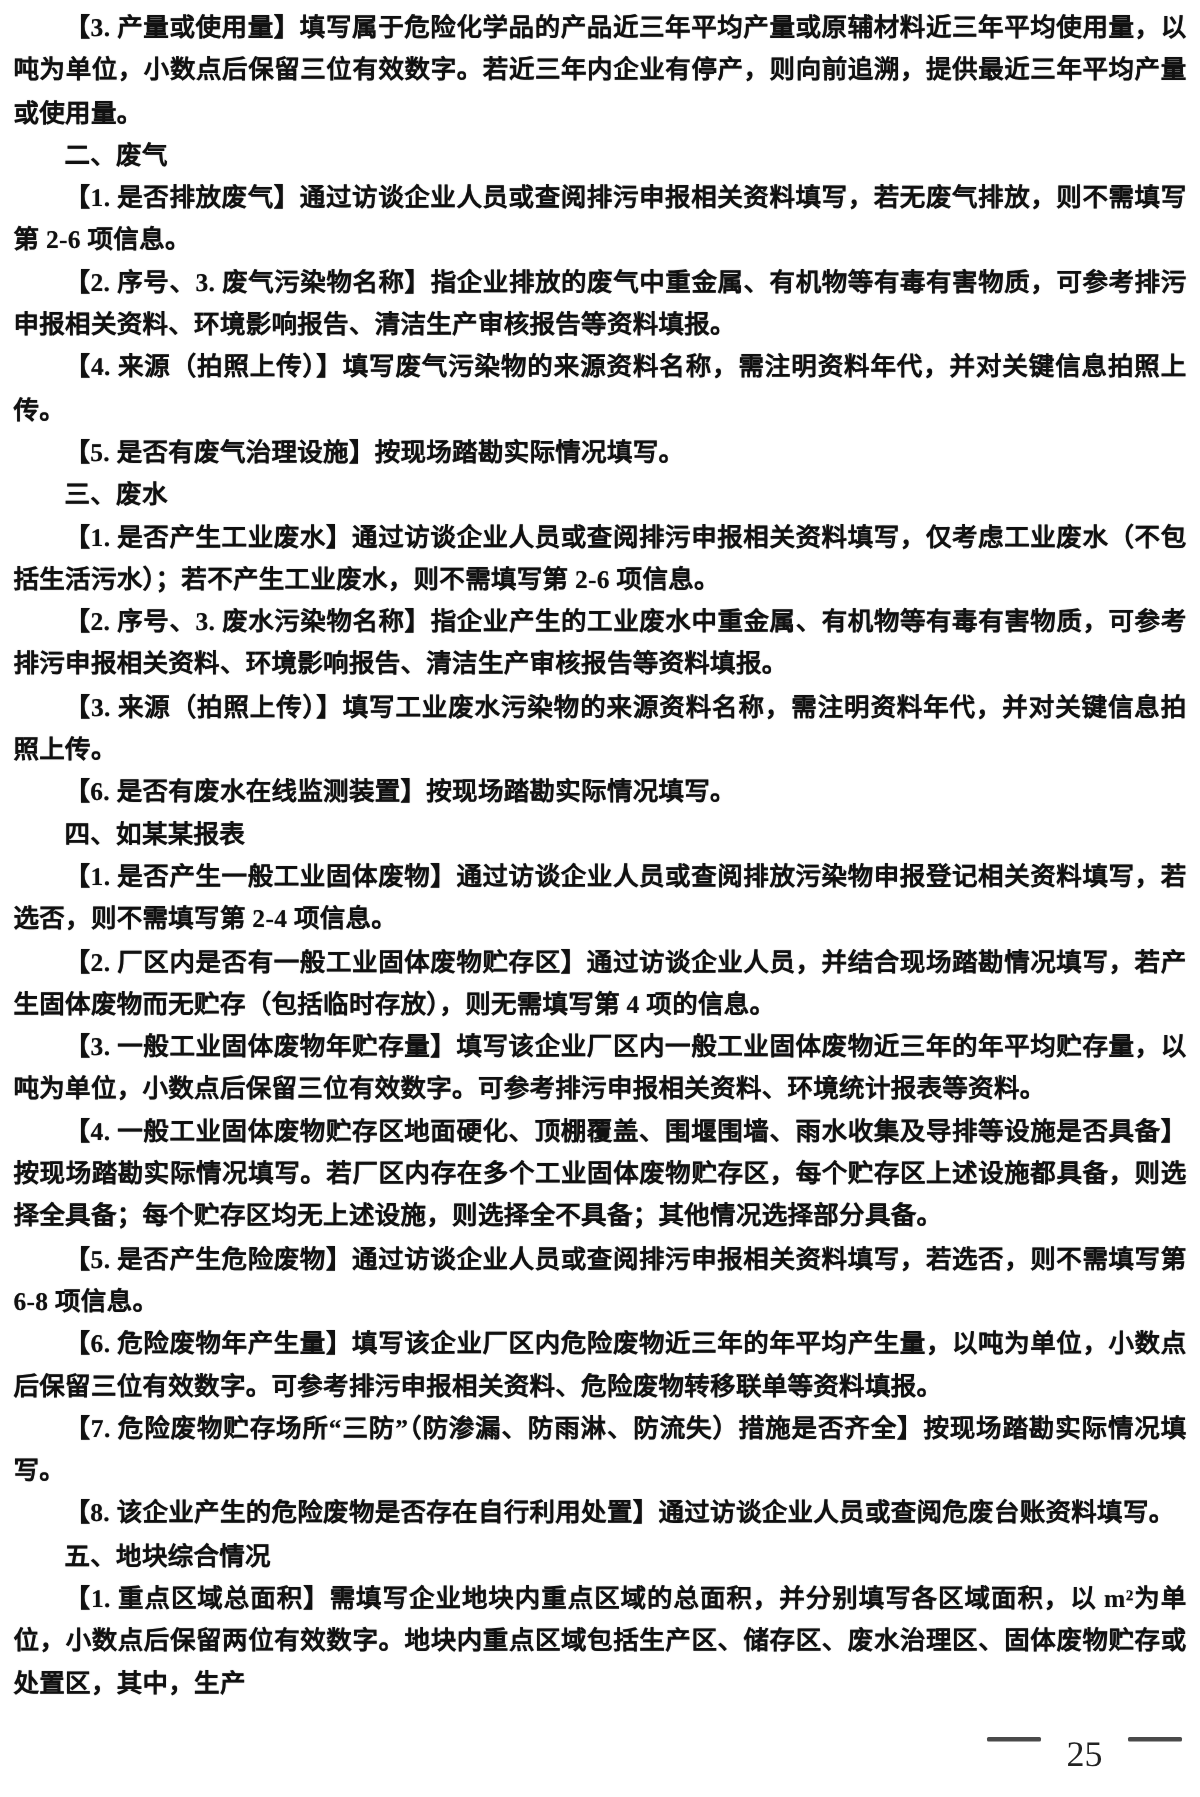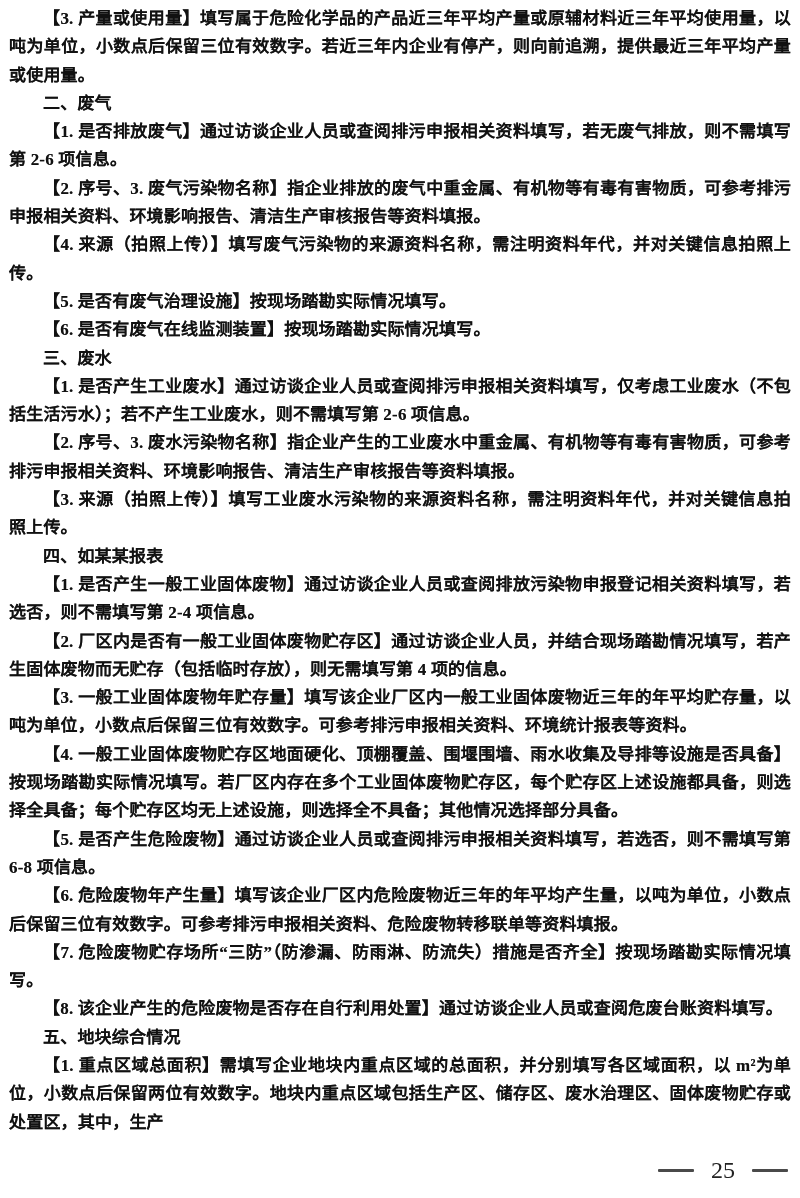--- a/index.html
+++ b/index.html
@@ -33,21 +33,21 @@
   .content p {
     margin: 0;
     padding: 0;
     text-indent: 2em;
   }
   .footer {
     position: absolute;
     right: 12px;
     bottom: 16px;
     display: flex;
-    align-items: center;
+    align-items: flex-start;
     gap: 17px;
     color: #3a3a3a;
   }
   .footer .dash {
     display: inline-block;
     width: 36px;
     height: 3px;
     background: #4a4a4a;
     border-radius: 1px;
   }
@@ -63,25 +63,25 @@
 <body>
 
 <div class="page">
   <div class="content">
     <p>【3. 产量或使用量】填写属于危险化学品的产品近三年平均产量或原辅材料近三年平均使用量，以吨为单位，小数点后保留三位有效数字。若近三年内企业有停产，则向前追溯，提供最近三年平均产量或使用量。</p>
     <p>二、废气</p>
     <p>【1. 是否排放废气】通过访谈企业人员或查阅排污申报相关资料填写，若无废气排放，则不需填写第 2-6 项信息。</p>
     <p>【2. 序号、3. 废气污染物名称】指企业排放的废气中重金属、有机物等有毒有害物质，可参考排污申报相关资料、环境影响报告、清洁生产审核报告等资料填报。</p>
     <p>【4. 来源（拍照上传）】填写废气污染物的来源资料名称，需注明资料年代，并对关键信息拍照上传。</p>
     <p>【5. 是否有废气治理设施】按现场踏勘实际情况填写。</p>
-    <p>【6. 是否有废气在线监测装置】按现场踏勘实际情况填写。</p>
     <p>三、废水</p>
     <p>【1. 是否产生工业废水】通过访谈企业人员或查阅排污申报相关资料填写，仅考虑工业废水（不包括生活污水）；若不产生工业废水，则不需填写第 2-6 项信息。</p>
     <p>【2. 序号、3. 废水污染物名称】指企业产生的工业废水中重金属、有机物等有毒有害物质，可参考排污申报相关资料、环境影响报告、清洁生产审核报告等资料填报。</p>
     <p>【3. 来源（拍照上传）】填写工业废水污染物的来源资料名称，需注明资料年代，并对关键信息拍照上传。</p>
+    <p>【6. 是否有废水在线监测装置】按现场踏勘实际情况填写。</p>
     <p>四、如某某报表</p>
     <p>【1. 是否产生一般工业固体废物】通过访谈企业人员或查阅排放污染物申报登记相关资料填写，若选否，则不需填写第 2-4 项信息。</p>
     <p>【2. 厂区内是否有一般工业固体废物贮存区】通过访谈企业人员，并结合现场踏勘情况填写，若产生固体废物而无贮存（包括临时存放），则无需填写第 4 项的信息。</p>
     <p>【3. 一般工业固体废物年贮存量】填写该企业厂区内一般工业固体废物近三年的年平均贮存量，以吨为单位，小数点后保留三位有效数字。可参考排污申报相关资料、环境统计报表等资料。</p>
     <p>【4. 一般工业固体废物贮存区地面硬化、顶棚覆盖、围堰围墙、雨水收集及导排等设施是否具备】按现场踏勘实际情况填写。若厂区内存在多个工业固体废物贮存区，每个贮存区上述设施都具备，则选择全具备；每个贮存区均无上述设施，则选择全不具备；其他情况选择部分具备。</p>
     <p>【5. 是否产生危险废物】通过访谈企业人员或查阅排污申报相关资料填写，若选否，则不需填写第 6-8 项信息。</p>
     <p>【6. 危险废物年产生量】填写该企业厂区内危险废物近三年的年平均产生量，以吨为单位，小数点后保留三位有效数字。可参考排污申报相关资料、危险废物转移联单等资料填报。</p>
     <p>【7. 危险废物贮存场所“三防”（防渗漏、防雨淋、防流失）措施是否齐全】按现场踏勘实际情况填写。</p>
     <p>【8. 该企业产生的危险废物是否存在自行利用处置】通过访谈企业人员或查阅危废台账资料填写。</p>
     <p>五、地块综合情况</p>

